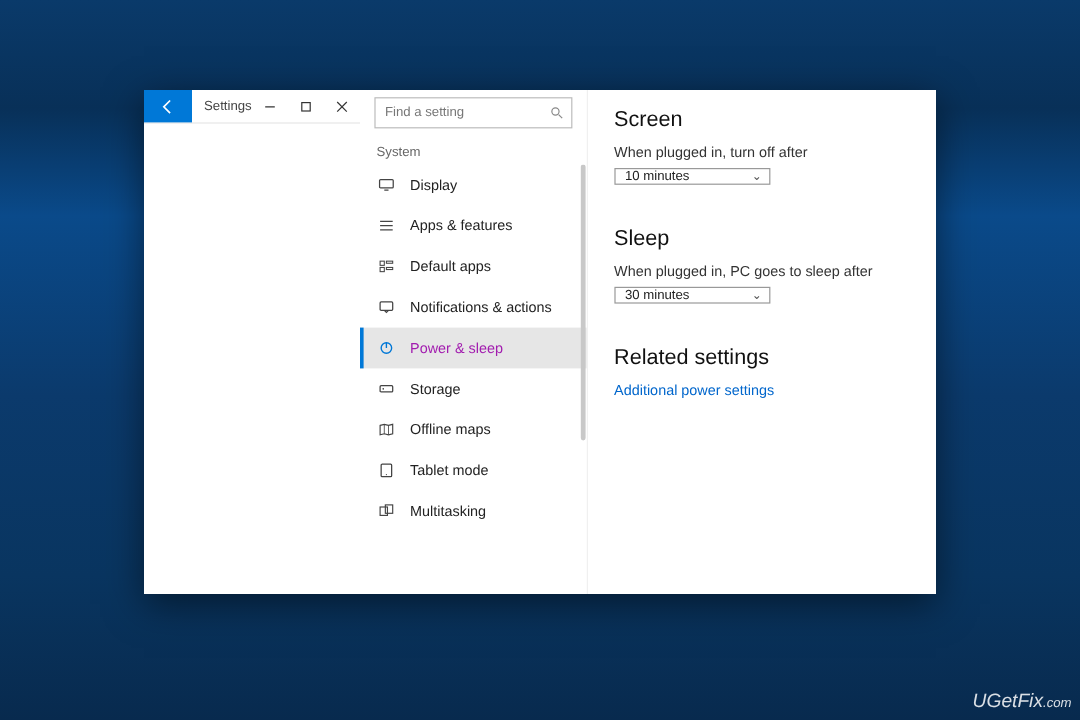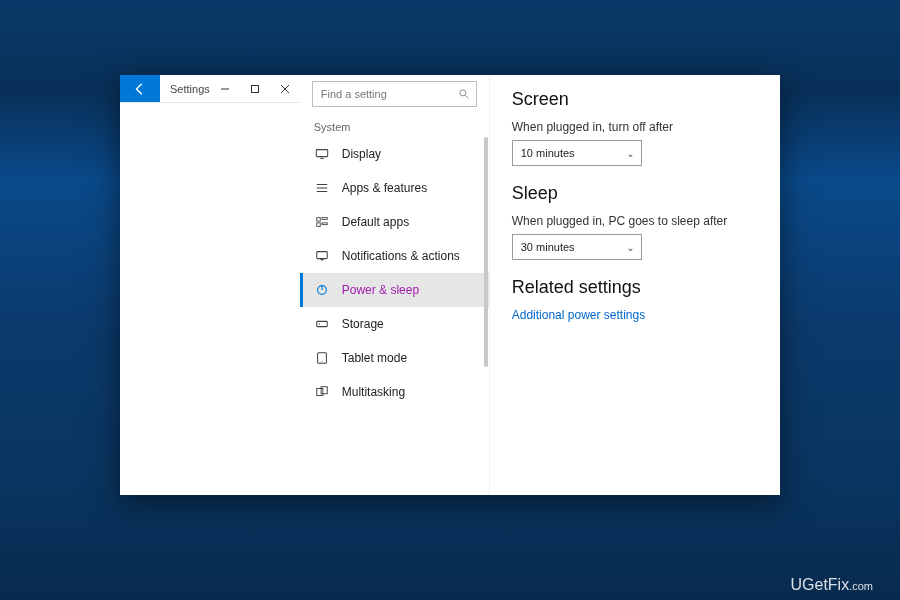--- a/index.html
+++ b/index.html
@@ -44,26 +44,26 @@
   .nav-item.selected::before {
     content: ""; position: absolute; left: 0; width: 3px; height: 34px; background: #0078d7;
   }
   .nav-icon { width: 16px; height: 16px; display: flex; align-items: center; justify-content: center; color: #444; flex-shrink: 0;}
   .scroll-track { position: absolute; right: 1px; top: 0; width: 4px; height: 100%; }
   .scroll-thumb { position: absolute; right: 0; top: 0; width: 4px; height: 230px; background: #c8c8c8; border-radius: 2px;}
   .content { flex: 1; padding: 10px 22px; overflow: hidden; }
   .section-h { font-size: 18px; font-weight: 400; color: #111; margin-top: 4px; margin-bottom: 10px; }
   .field-label { font-size: 12px; color: #333; margin-bottom: 6px; }
   .select {
-    width: 130px; height: 26px; border: 1px solid #999; display: flex; align-items: center;
-    justify-content: space-between; padding: 0 6px 0 8px; font-size: 11px; color: #222; margin-bottom: 17px;
+    width: 130px; height: 14px; border: 1px solid #999; display: flex; align-items: center;
+    justify-content: space-between; padding: 0 6px 0 8px; font-size: 11px; color: #222; margin-bottom: 34px;
   }
   .chev { font-size: 10px; color: #555; }
   .link { font-size: 12px; color: #0066cc; margin-top: 6px; }
-  .watermark { position: absolute; right: 27px; bottom: 6px; font-size: 16px; color: rgba(255,255,255,0.85); font-family: Georgia, serif;}
+  .watermark { position: absolute; right: 7px; bottom: 6px; font-size: 16px; color: rgba(255,255,255,0.85); font-style: italic; font-family: Georgia, serif;}
   .watermark .com { font-size: 11px; }
 </style>
 </head>
 <body>
 
 <div class="window">
   <div class="titlebar">
     <div class="back-btn">
       <svg viewBox="0 0 16 16" width="14" height="14">
           <path d="M10 2 L4 8 L10 14" stroke="#fff" stroke-width="1.6" fill="none"></path>
@@ -156,20 +156,30 @@
               <svg viewBox="0 0 16 16" width="14" height="14">
                 <rect x="2" y="5" width="12" height="6" rx="1" fill="none" stroke="#444" stroke-width="1.2"></rect>
                 <circle cx="5" cy="8" r="0.8" fill="#444"></circle>
               </svg>
             </span>
           <span>Storage</span>
         </div>
         <div class="nav-item">
           <span class="nav-icon">
               <svg viewBox="0 0 16 16" width="14" height="14">
+                <path d="M2 4l4-1 4 1 4-1v9l-4 1-4-1-4 1z" fill="none" stroke="#444" stroke-width="1.1"></path>
+                <line x1="6" y1="3" x2="6" y2="12" stroke="#444" stroke-width="0.8"></line>
+                <line x1="10" y1="4" x2="10" y2="13" stroke="#444" stroke-width="0.8"></line>
+              </svg>
+            </span>
+          <span>Offline maps</span>
+        </div>
+        <div class="nav-item">
+          <span class="nav-icon">
+              <svg viewBox="0 0 16 16" width="14" height="14">
                 <rect x="3" y="2" width="10" height="12" rx="1" fill="none" stroke="#444" stroke-width="1.2"></rect>
                 <circle cx="8" cy="12" r="0.6" fill="#444"></circle>
               </svg>
             </span>
           <span>Tablet mode</span>
         </div>
         <div class="nav-item">
           <span class="nav-icon">
               <svg viewBox="0 0 16 16" width="14" height="14">
                 <rect x="2" y="4" width="7" height="8" fill="none" stroke="#444" stroke-width="1.1"></rect>

